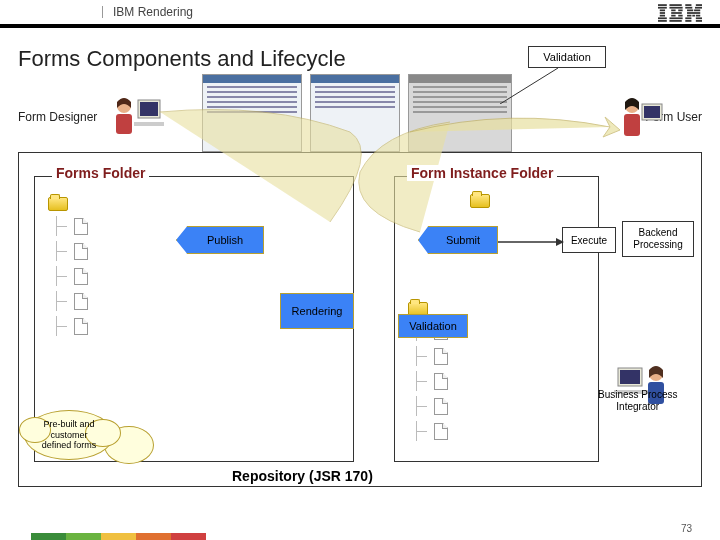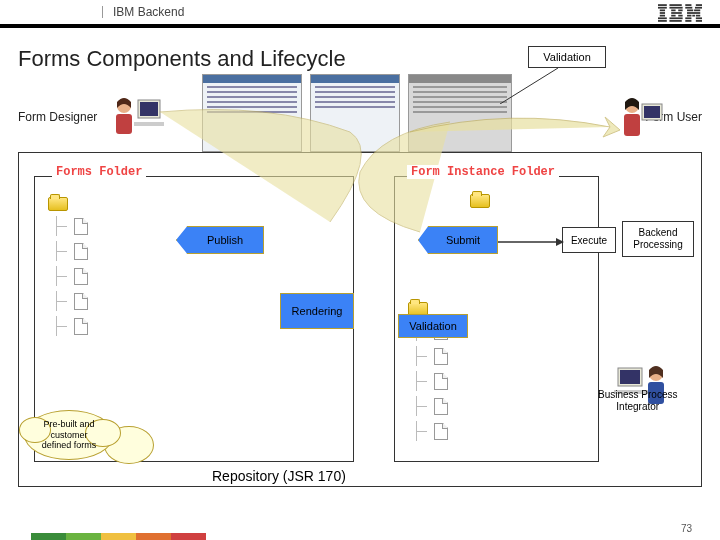--- a/index.html
+++ b/index.html
@@ -33,21 +33,21 @@
   .ss3 .ss-line { background: #999; }
   
   .box-validation-top { position: absolute; left: 528px; top: 14px; width: 78px; height: 22px; border: 1px solid #333; background: #fff; font-size: 11px; display: flex; align-items: center; justify-content: center; }
   
   .main-box { position: absolute; left: 18px; top: 120px; width: 684px; height: 335px; border: 1px solid #333; background: #fff; }
   
   .folder-box { position: absolute; border: 1px solid #333; background: #fff; }
   .fb-left { left: 34px; top: 144px; width: 320px; height: 286px; }
   .fb-right { left: 394px; top: 144px; width: 205px; height: 286px; }
   
-  .folder-title { position: absolute; font-size: 12px; font-weight: bold; color: #ef4444; background: #fff; padding: 0 4px; z-index: 5; font-family: Liberation Mono, monospace; }
+  .folder-title { position: absolute; font-size: 14px; font-weight: bold; color: #7f1d1d; background: #fff; padding: 0 4px; z-index: 5; }
   .ft-left { left: 52px; top: 133px; }
   .ft-right { left: 407px; top: 133px; }
   
   .tree { position: absolute; }
   .tree-left { left: 48px; top: 165px; }
   .tree-right { left: 408px; top: 270px; }
   
   .folder-icon { width: 20px; height: 14px; background: linear-gradient(#ffe680, #e6c020); border: 1px solid #b89500; border-radius: 2px; position: relative; display: inline-block; }
   .folder-icon::before { content: ''; position: absolute; top: -4px; left: 1px; width: 8px; height: 4px; background: #ffe680; border: 1px solid #b89500; border-bottom: none; border-radius: 2px 2px 0 0; }
   
@@ -69,21 +69,21 @@
   .box-backend { position: absolute; left: 622px; top: 189px; width: 72px; height: 36px; border: 1px solid #333; font-size: 10px; display: flex; align-items: center; justify-content: center; text-align: center; background: #fff; line-height: 1.2; }
   .box-bpi { position: absolute; left: 598px; top: 357px; font-size: 10px; text-align: center; line-height: 1.2; z-index: 7; }
   
   .cloud { position: absolute; left: 24px; top: 378px; width: 90px; height: 50px; background: #fffedd; border: 1px solid #b8a030; border-radius: 50%; display: flex; align-items: center; justify-content: center; text-align: center; font-size: 9px; line-height: 1.2; padding: 4px; z-index: 7; }
   .cloud::before, .cloud::after { content: ''; position: absolute; background: #fffedd; border: 1px solid #b8a030; border-radius: 50%; }
   .cloud::before { width: 30px; height: 24px; left: -6px; top: 6px; z-index: -1; }
   .cloud::after { width: 34px; height: 26px; right: -8px; top: 8px; z-index: -1; }
   
   .cloud-shadow { position: absolute; left: 104px; top: 394px; width: 50px; height: 38px; background: #fffedd; border: 1px solid #b8a030; border-radius: 50%; z-index: 4; }
   
-  .repository { position: absolute; left: 212px; top: 436px; font-size: 14px; font-weight: normal; }
+  .repository { position: absolute; left: 232px; top: 436px; font-size: 14px; font-weight: bold; }
   
   .footer { position: absolute; bottom: 0; left: 16px; right: 0; height: 18px; display: flex; margin-left: 9px; }
   .footer-stripe { height: 7px; }
   .fs1 { background: #3a8c3a; width: 35px; }
   .fs2 { background: #6ab340; width: 35px; }
   .fs3 { background: #f0c040; width: 35px; }
   .fs4 { background: #e07030; width: 35px; }
   .fs5 { background: #d04040; width: 35px; }
   .page-num { position: absolute; right: 28px; bottom: 6px; font-size: 10px; color: #555; }
   
@@ -91,21 +91,21 @@
   
   .folder-big-right { position: absolute; left: 470px; top: 162px; z-index: 4; }
   
   .validation-line { position: absolute; left: 500px; top: 36px; width: 68px; height: 36px; z-index: 2; }
 </style>
 </head>
 <body>
 
 <div class="header">
   <div class="header-divider"></div>
-  <div class="header-text">IBM Backend</div>
+  <div class="header-text">IBM Rendering</div>
   <div class="ibm-logo">
     <svg viewBox="0 0 50 20">
         <g fill="#333">
       <rect x="0" y="0" width="10" height="2"></rect>
           <rect x="0" y="3" width="10" height="2"></rect>
           <rect x="2" y="6" width="6" height="2"></rect>
           <rect x="2" y="9" width="6" height="2"></rect>
           <rect x="2" y="12" width="6" height="2"></rect>
           <rect x="0" y="15" width="10" height="2"></rect>
           <rect x="0" y="18" width="10" height="2"></rect>

